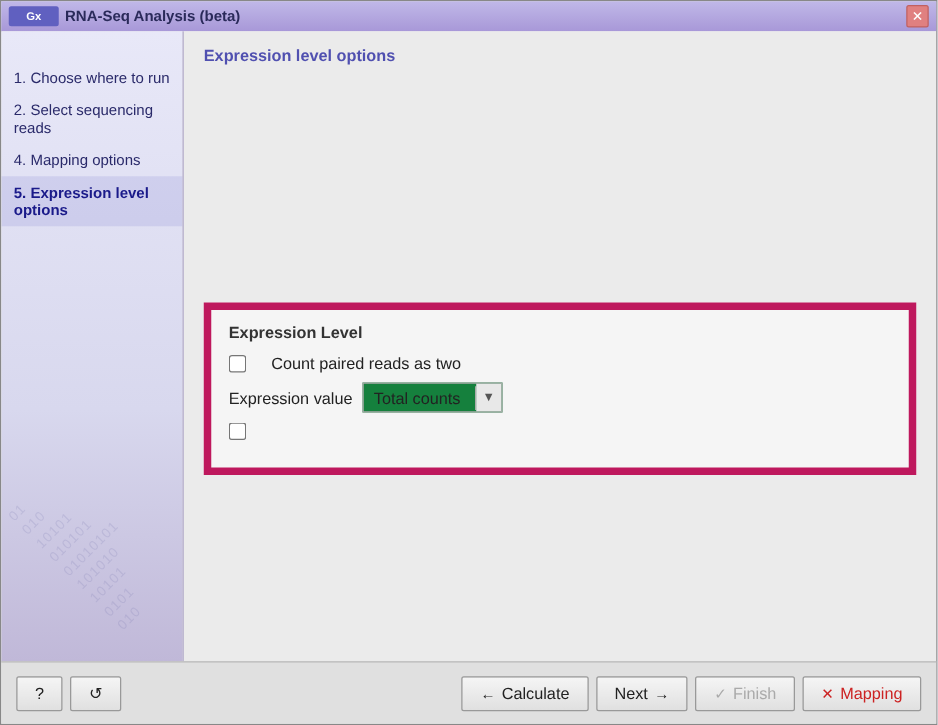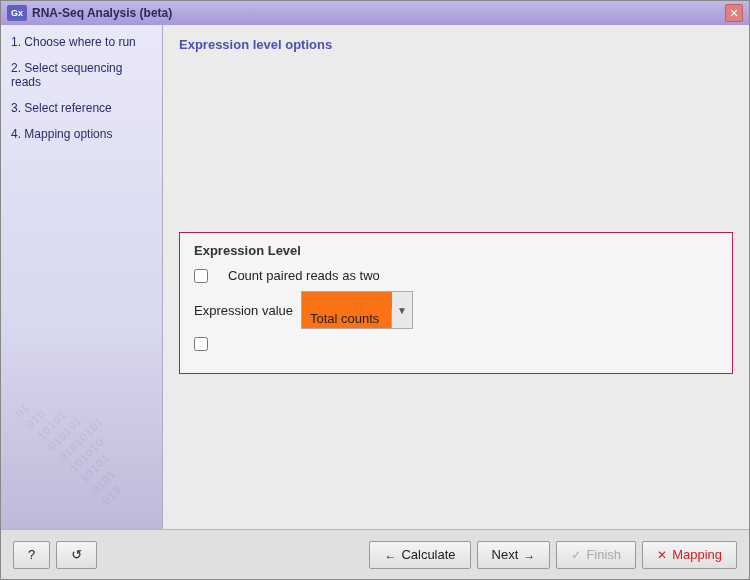--- a/index.html
+++ b/index.html
@@ -26,21 +26,21 @@
       justify-content: space-between;
       padding: 3px 6px;
       height: 24px;
     }
     .title-bar-left {
       display: flex;
       align-items: center;
       gap: 5px;
     }
     .title-bar-icon {
-      width: 20px;
+      width: 40px;
       height: 16px;
       background: #6060c0;
       border-radius: 2px;
       display: flex;
       align-items: center;
       justify-content: center;
       font-size: 9px;
       color: white;
       font-weight: bold;
     }
@@ -61,24 +61,24 @@
       font-size: 11px;
       color: white;
       cursor: pointer;
     }
     .main-content {
       display: flex;
       flex: 1;
       overflow: hidden;
     }
     .sidebar {
-      width: 162px;
+      width: 146px;
       background: linear-gradient(to bottom, #e8e8f8 0%, #d8d8ee 60%, #c0b8d8 100%);
       border-right: 1px solid #b0a8c8;
-      padding: 4px 0;
+      padding: 24px 0;
       display: flex;
       flex-direction: column;
       position: relative;
       overflow: hidden;
     }
     .sidebar-watermark {
       position: absolute;
       bottom: 20px;
       left: 0;
       right: 0;
@@ -115,23 +115,23 @@
       color: #5050b0;
       font-weight: bold;
       margin-bottom: 10px;
     }
     .panel-spacer {
       flex: 1;
       min-height: 160px;
     }
     .expression-section {
       background: #f5f5f5;
-      border: 1px solid #be185d;
+      border: 6px solid #be185d;
       padding: 10px 14px 14px 14px;
-      margin-top: 10px;
+      margin-top: 20px;
     }
     .expression-section-title {
       font-size: 13px;
       font-weight: bold;
       color: #333;
       margin-bottom: 10px;
     }
     .checkbox-row {
       display: flex;
       align-items: center;
@@ -152,24 +152,24 @@
       align-items: center;
       gap: 8px;
       margin-bottom: 8px;
     }
     .expression-value-label {
       font-size: 13px;
       color: #222;
     }
     .dropdown-wrapper {
       display: flex;
-      align-items: flex-end;
+      align-items: center;
       border: 1px solid #aaa;
-      background: #f97316;
-      height: 38px;
+      background: #15803d;
+      height: 24px;
     }
     .dropdown-value {
       padding: 2px 8px;
       font-size: 13px;
       color: #222;
       border-right: 1px solid #aaa;
       min-width: 90px;
     }
     .dropdown-arrow {
       padding: 0 5px;
@@ -242,24 +242,24 @@
   <div class="main-content">
 
     <div class="sidebar">
       <div class="sidebar-item">
         <span>1.</span> <span>Choose where to run</span>
       </div>
       <div class="sidebar-item">
         <span>2.</span> <span>Select sequencing reads</span>
       </div>
       <div class="sidebar-item">
-        <span>3.</span> <span>Select reference</span>
-      </div>
-      <div class="sidebar-item">
         <span>4.</span> <span>Mapping options</span>
+      </div>
+      <div class="sidebar-item active">
+        <span>5.</span> <span>Expression level options</span>
       </div>
       <div class="sidebar-watermark">
         <div style="font-size:11px; letter-spacing:1px; line-height:1.4; transform: rotate(-30deg);">
           01<br>010<br>10101<br>010101<br>01010101<br>101010<br>10101<br>0101<br>010
         </div>
       </div>
     </div>
 
     <div class="right-panel">
       <div class="panel-title">Expression level options</div>

